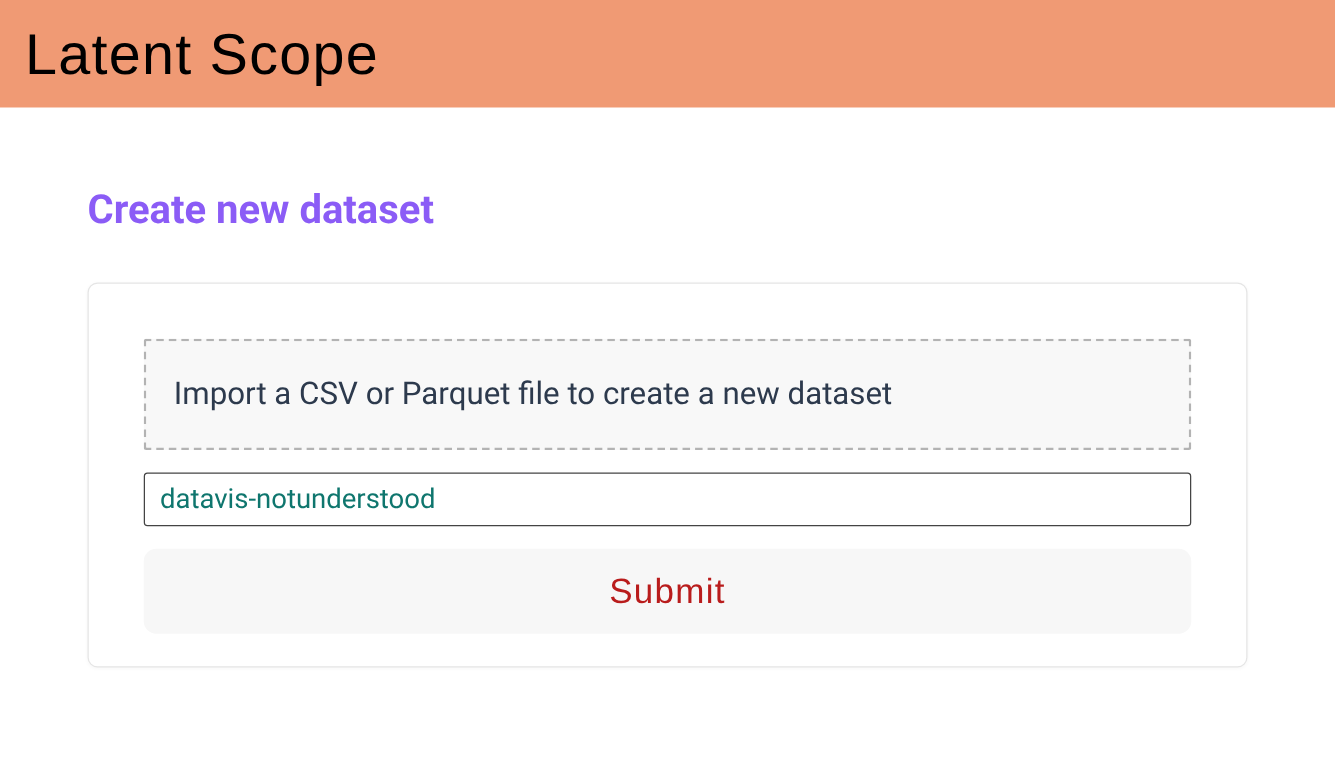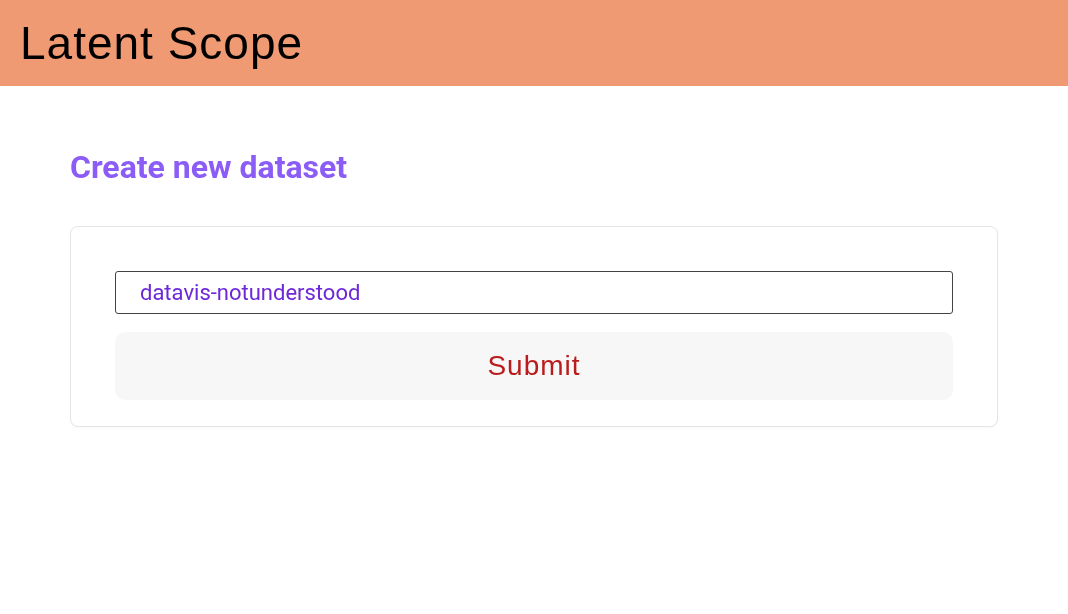--- a/index.html
+++ b/index.html
@@ -45,27 +45,27 @@
       margin-bottom: 18px;
       border-radius: 2px;
     }
     .dropzone-text {
       font-size: 25px;
       color: #2d3a4d;
       font-weight: 400;
     }
     .name-input {
       width: 100%;
-      padding: 8px 24px;
+      padding: 8px 12px;
       font-size: 22px;
       border: 1px solid #444;
       border-radius: 3px;
       margin-bottom: 18px;
       font-family: inherit;
-      color: #6d28d9;
+      color: #0f766e;
     }
     .submit-btn {
       width: 100%;
       padding: 18px 0;
       font-size: 28px;
       font-family: Liberation Sans, sans-serif;
       letter-spacing: 1px;
       background: #f7f7f7;
       border: none;
       border-radius: 10px;
@@ -78,16 +78,19 @@
 <body>
 
 <div class="header">
   <div class="logo">Latent Scope</div>
 </div>
 
 <div class="content">
   <h1 class="page-title">Create new dataset</h1>
 
   <div class="card">
+    <div class="dropzone">
+      <div class="dropzone-text">Import a CSV or Parquet file to create a new dataset</div>
+    </div>
     <input type="text" class="name-input" value="datavis-notunderstood" style="">
     <button class="submit-btn">Submit</button>
   </div>
 </div>
 
 </body></html>

